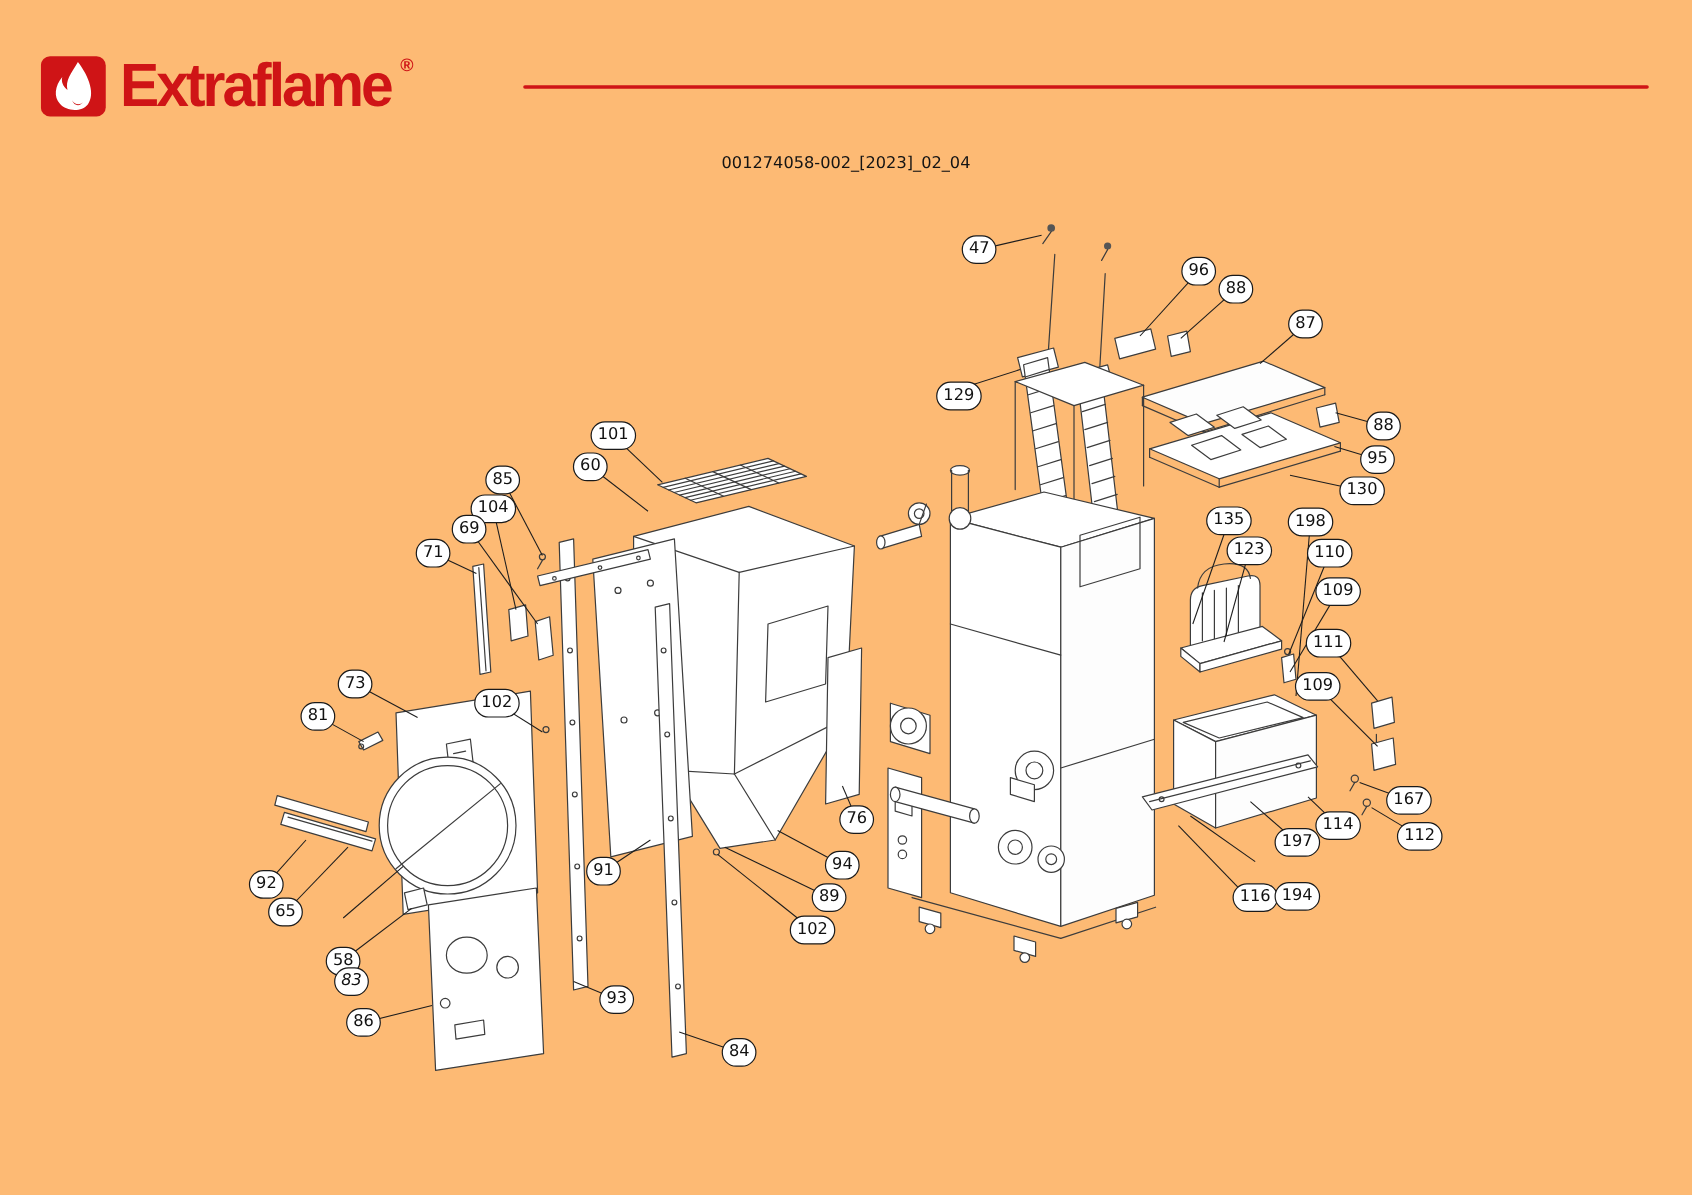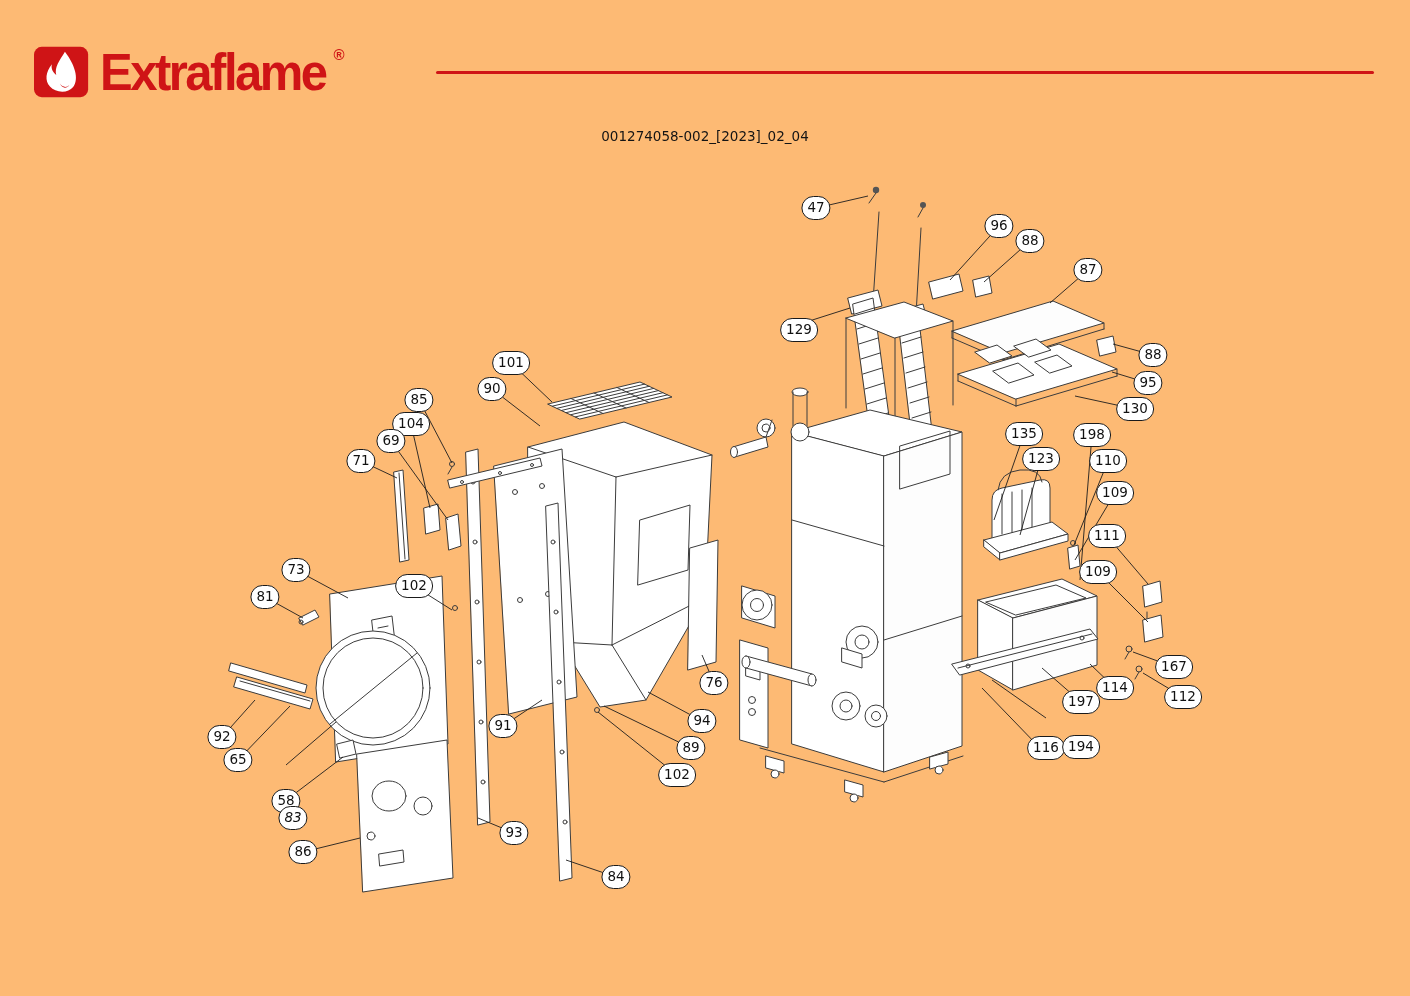--- a/index.html
+++ b/index.html
@@ -365,21 +365,21 @@
   <div id="callout-layer">
       <div class="callout" style="left: 816px; top: 208px;">47</div>
       <div class="callout" style="left: 999px; top: 226px;">96</div>
       <div class="callout" style="left: 1030px; top: 241px;">88</div>
       <div class="callout" style="left: 1088px; top: 270px;">87</div>
       <div class="callout" style="left: 772px; top: 330px; margin-left: 27px;">129</div>
       <div class="callout" style="left: 1153px; top: 355px;">88</div>
       <div class="callout" style="left: 1148px; top: 383px;">95</div>
       <div class="callout" style="left: 1135px; top: 409px;">130</div>
       <div class="callout" style="left: 511px; top: 363px;">101</div>
-      <div class="callout" style="left: 492px; top: 389px;">90</div>
+      <div class="callout" style="left: 492px; top: 389px;">60</div>
       <div class="callout" style="left: 419px; top: 400px;">85</div>
       <div class="callout" style="left: 411px; top: 424px;">104</div>
       <div class="callout" style="left: 391px; top: 441px;">69</div>
       <div class="callout" style="left: 361px; top: 461px;">71</div>
       <div class="callout" style="left: 1024px; top: 434px;">135</div>
       <div class="callout" style="left: 1092px; top: 435px;">198</div>
       <div class="callout" style="left: 1041px; top: 459px;">123</div>
       <div class="callout" style="left: 1108px; top: 461px;">110</div>
       <div class="callout" style="left: 1115px; top: 493px;">109</div>
       <div class="callout" style="left: 1107px; top: 536px;">111</div>

